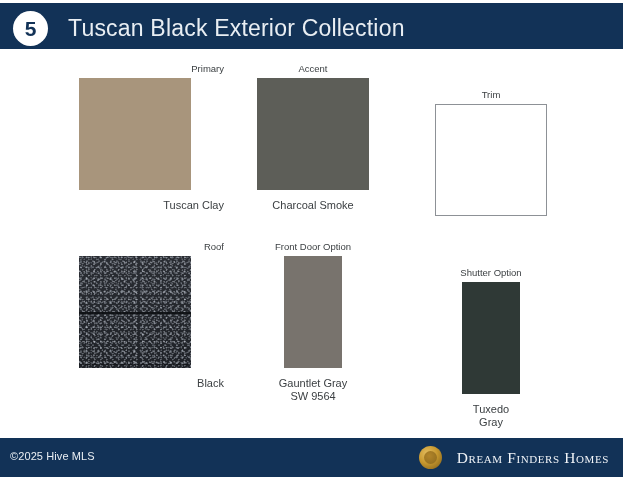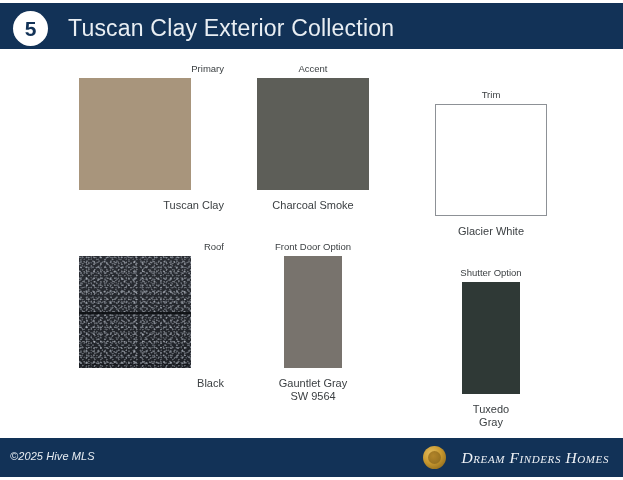--- a/index.html
+++ b/index.html
@@ -214,21 +214,21 @@
     white-space: nowrap;
     line-height: 18px;
   }
 </style>
 </head>
 <body>
 
 <div class="page">
 
   <div class="header-bar" style="background: rgb(18, 50, 87);">
-    <div class="header-title">Tuscan Clay Exterior Collection</div>
+    <div class="header-title">Tuscan Black Exterior Collection</div>
   </div>
   <div class="badge-circle">
     <div class="badge-number">5</div>
   </div>
 
   <div class="grid">
 
     <div class="swatch-row">
 
       <div class="swatch-cell cell-0">
@@ -245,21 +245,20 @@
           <div class="swatch-box" id="sw-0-1" style="background: rgb(93, 94, 88);"></div>
         </div>
         <div class="swatch-caption-bottom">Charcoal Smoke</div>
       </div>
 
       <div class="swatch-cell cell-2">
         <div class="swatch-caption-top">Trim</div>
         <div class="swatch-box-wrap">
           <div class="swatch-box bordered" id="sw-0-2" style="background: rgb(255, 255, 255);"></div>
         </div>
-        <div class="swatch-caption-bottom">Glacier White</div>
       </div>
 
     </div>
 
     <div class="swatch-row">
 
       <div class="swatch-cell cell-0">
         <div class="swatch-caption-top">Roof</div>
         <div class="swatch-box-wrap">
           <div class="swatch-box roof" id="sw-1-0">
@@ -285,21 +284,21 @@
           <div class="swatch-box narrow" id="sw-1-2" style="background: rgb(47, 57, 54);"></div>
         </div>
         <div class="swatch-caption-bottom">Tuxedo
 Gray</div>
       </div>
 
     </div>
 
   </div>
 
-  <div class="footer-bar" style="background: rgb(18, 50, 87); font-style: italic;">
+  <div class="footer-bar" style="background: rgb(18, 50, 87);">
     <div class="footer-copy">©2025 Hive MLS</div>
     <div class="footer-logo">
       <div class="seal"></div>
       <div class="logo-text">Dream Finders Homes</div>
     </div>
   </div>
 
 </div>
 
 </body></html>

